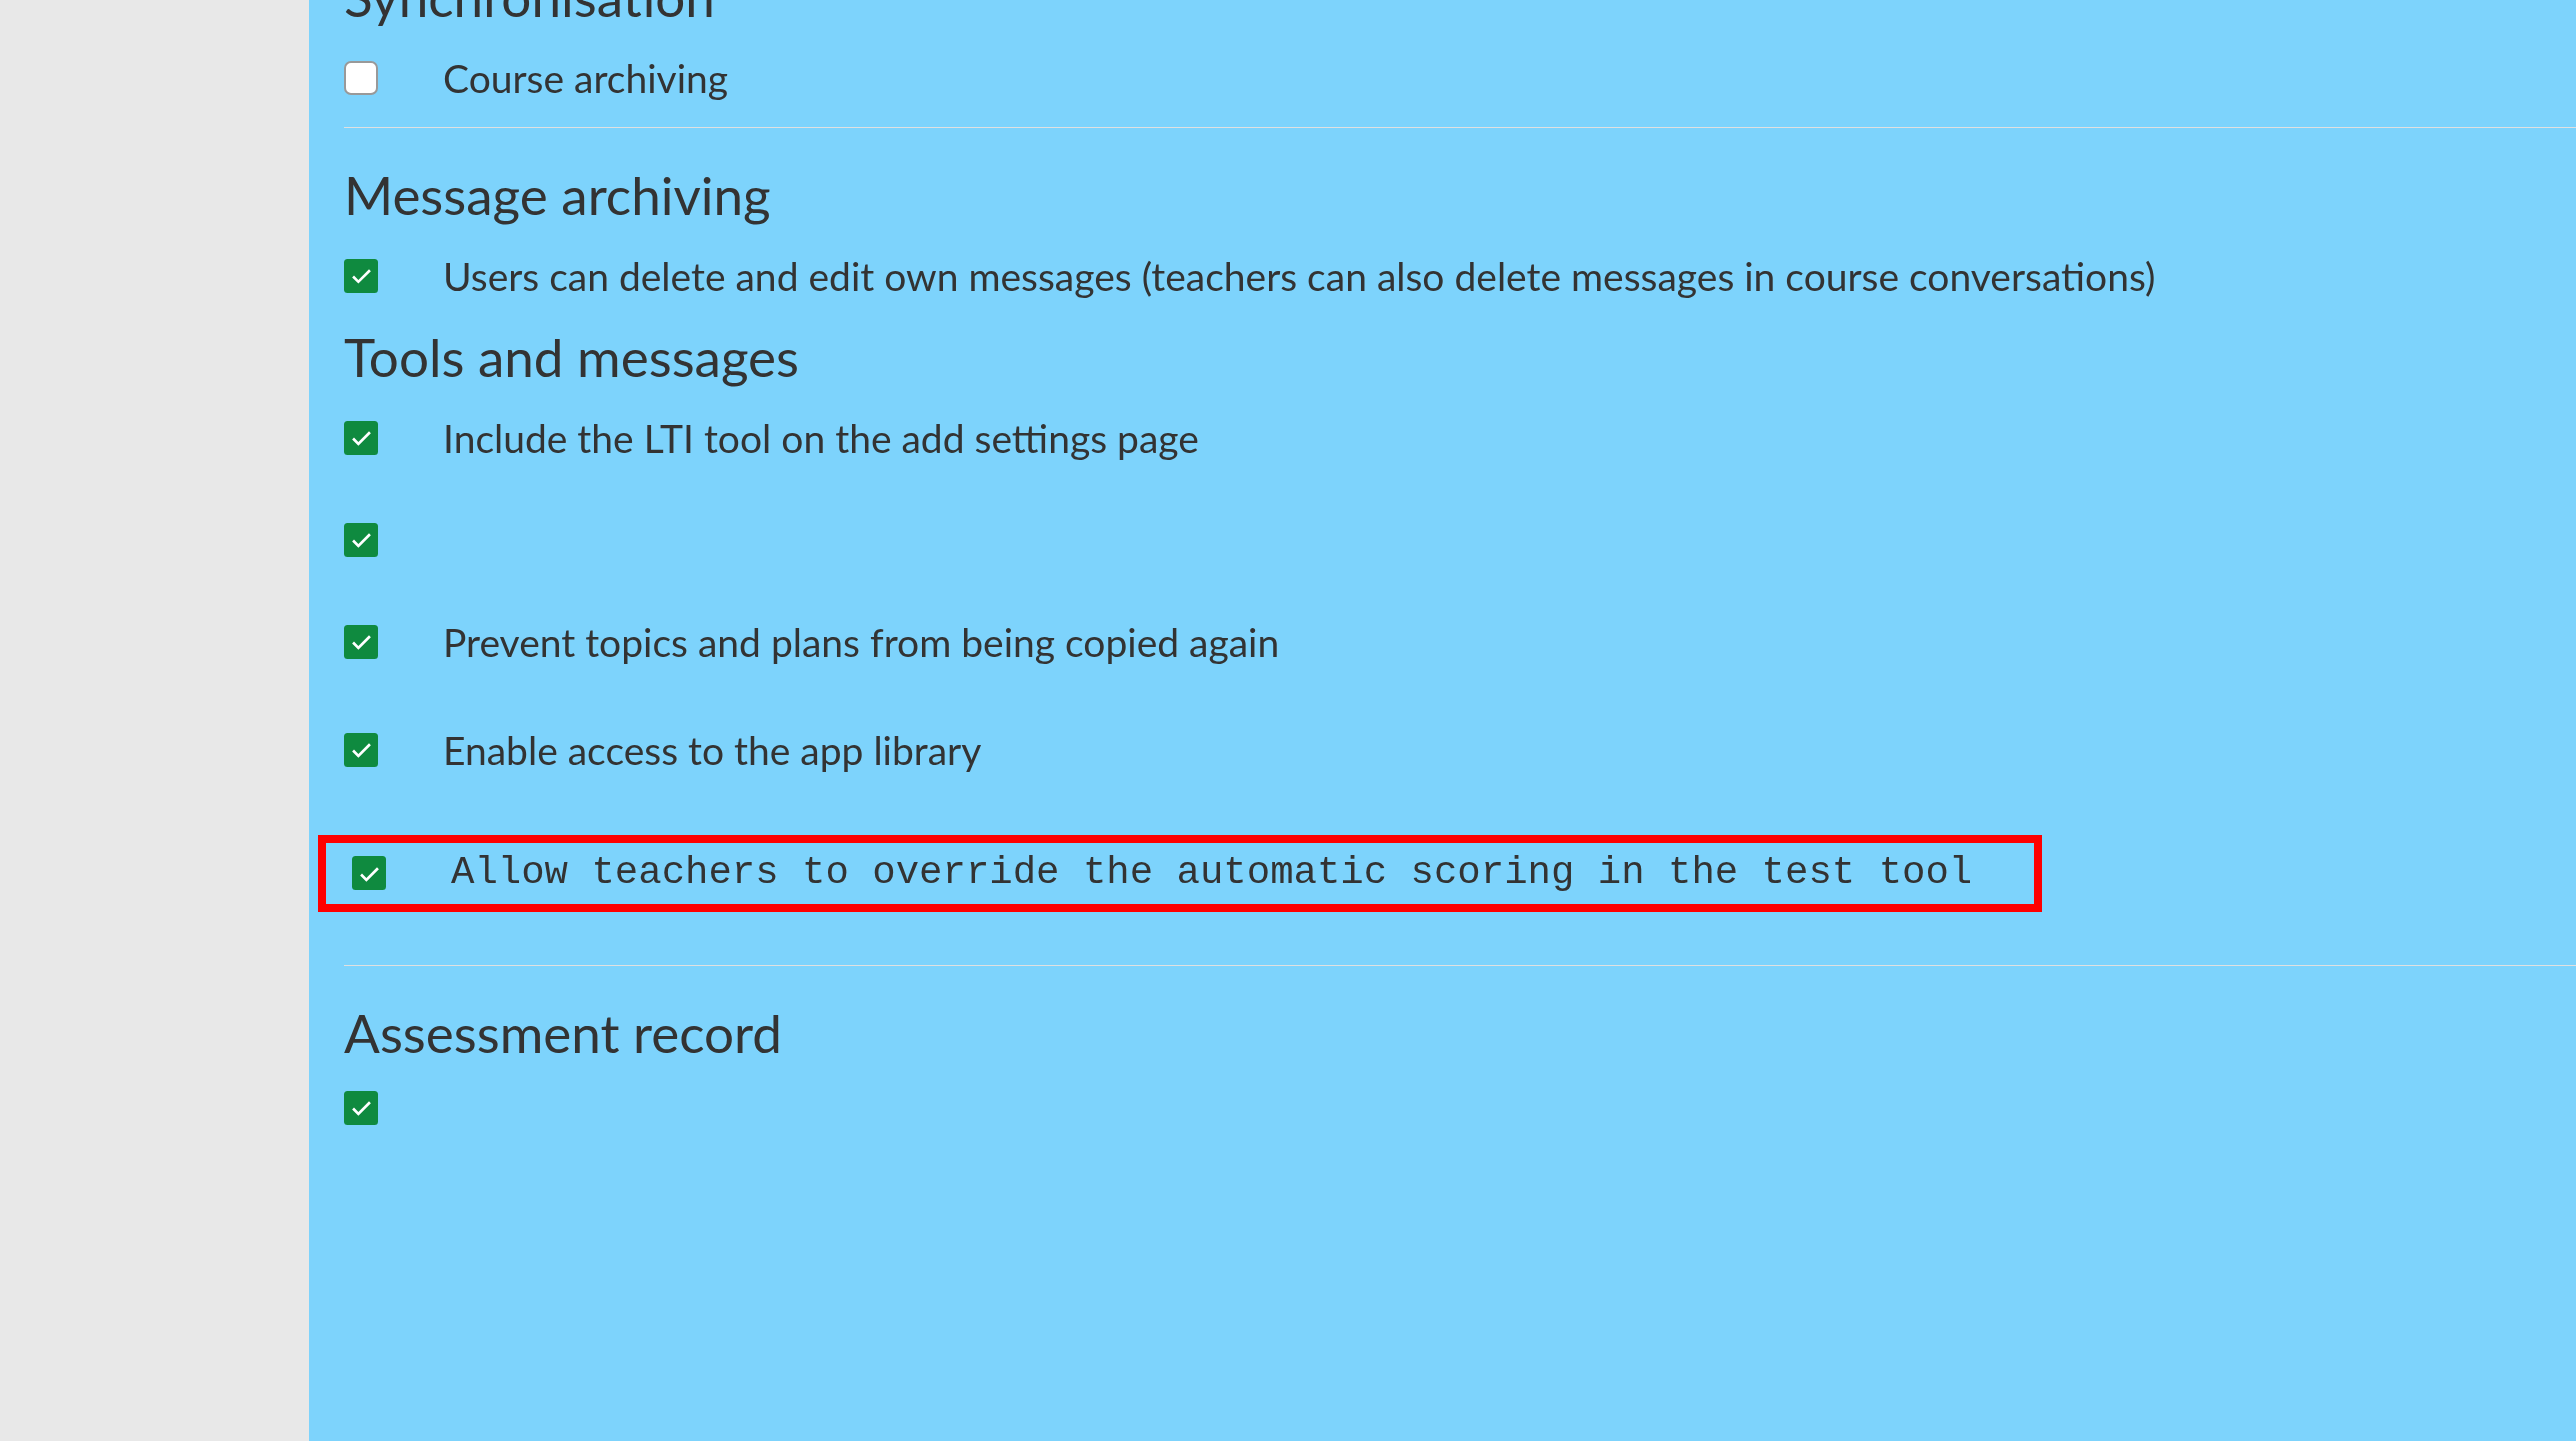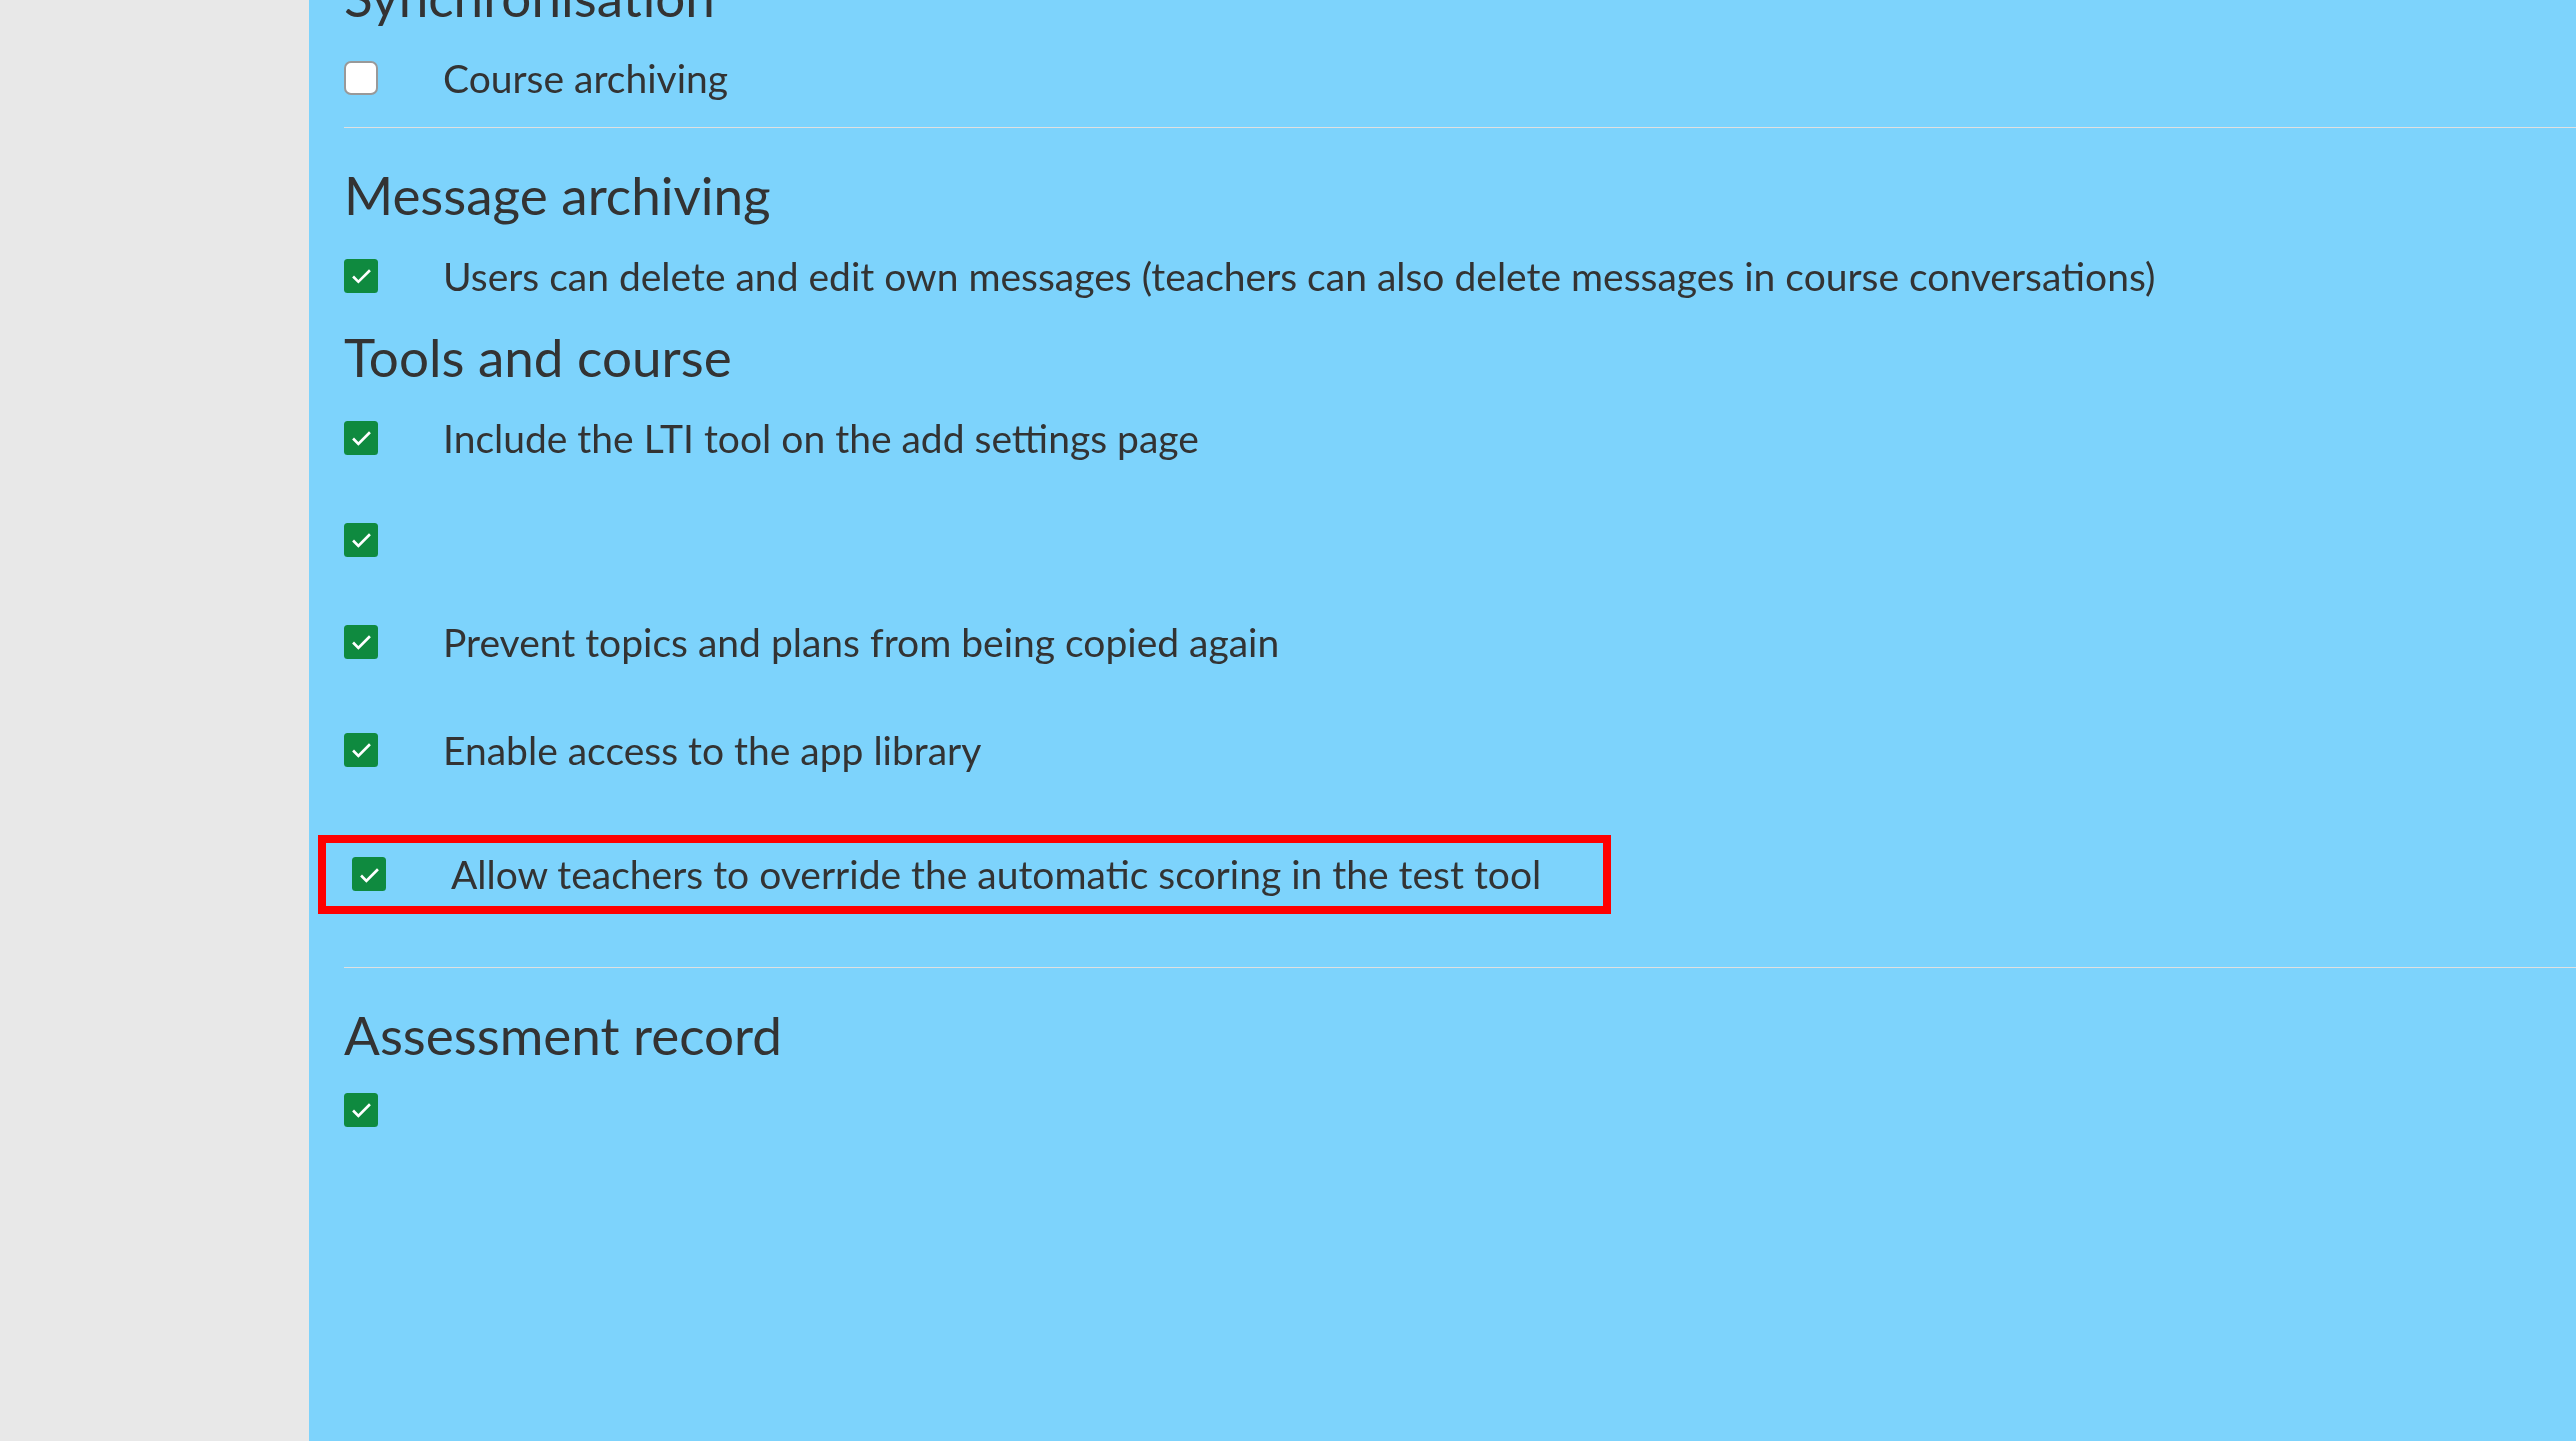--- a/index.html
+++ b/index.html
@@ -88,20 +88,21 @@
       border-top: 1.8px solid #e0e0e0;
       margin: 26.5px 0 35px 0;
     }
     .highlight-box {
       border: 8.8px solid #ff0000;
       display: inline-flex;
       align-items: center;
       padding: 8.8px 62px 8.8px 26.5px;
       margin-left: -26.5px;
       margin-bottom: 26.5px;
+      font-family: Liberation Mono, monospace;
     }
     .highlight-box .option-row {
       margin-bottom: 0;
     }
   </style>
 </head>
 <body>
 
 <div class="page-container">
   <div class="sidebar-space"></div>
@@ -127,21 +128,21 @@
             <svg viewBox="0 0 24 24">
                 <path fill="#ffffff" d="M9 16.2l-4.2-4.2L3 13.8 9 19.8 21 7.8 19.2 6z"></path>
               </svg>
           </div>
         </div>
         <span class="option-label">Users can delete and edit own messages (teachers can also delete messages in course conversations)</span>
       </div>
     </div>
 
     <div class="section">
-      <h2 class="section-title">Tools and course</h2>
+      <h2 class="section-title">Tools and messages</h2>
 
       <div class="option-row">
         <div class="checkbox-wrapper">
           <div class="checkbox-checked">
             <svg viewBox="0 0 24 24">
                 <path fill="#ffffff" d="M9 16.2l-4.2-4.2L3 13.8 9 19.8 21 7.8 19.2 6z"></path>
               </svg>
           </div>
         </div>
         <span class="option-label">Include the LTI tool on the add settings page</span>

